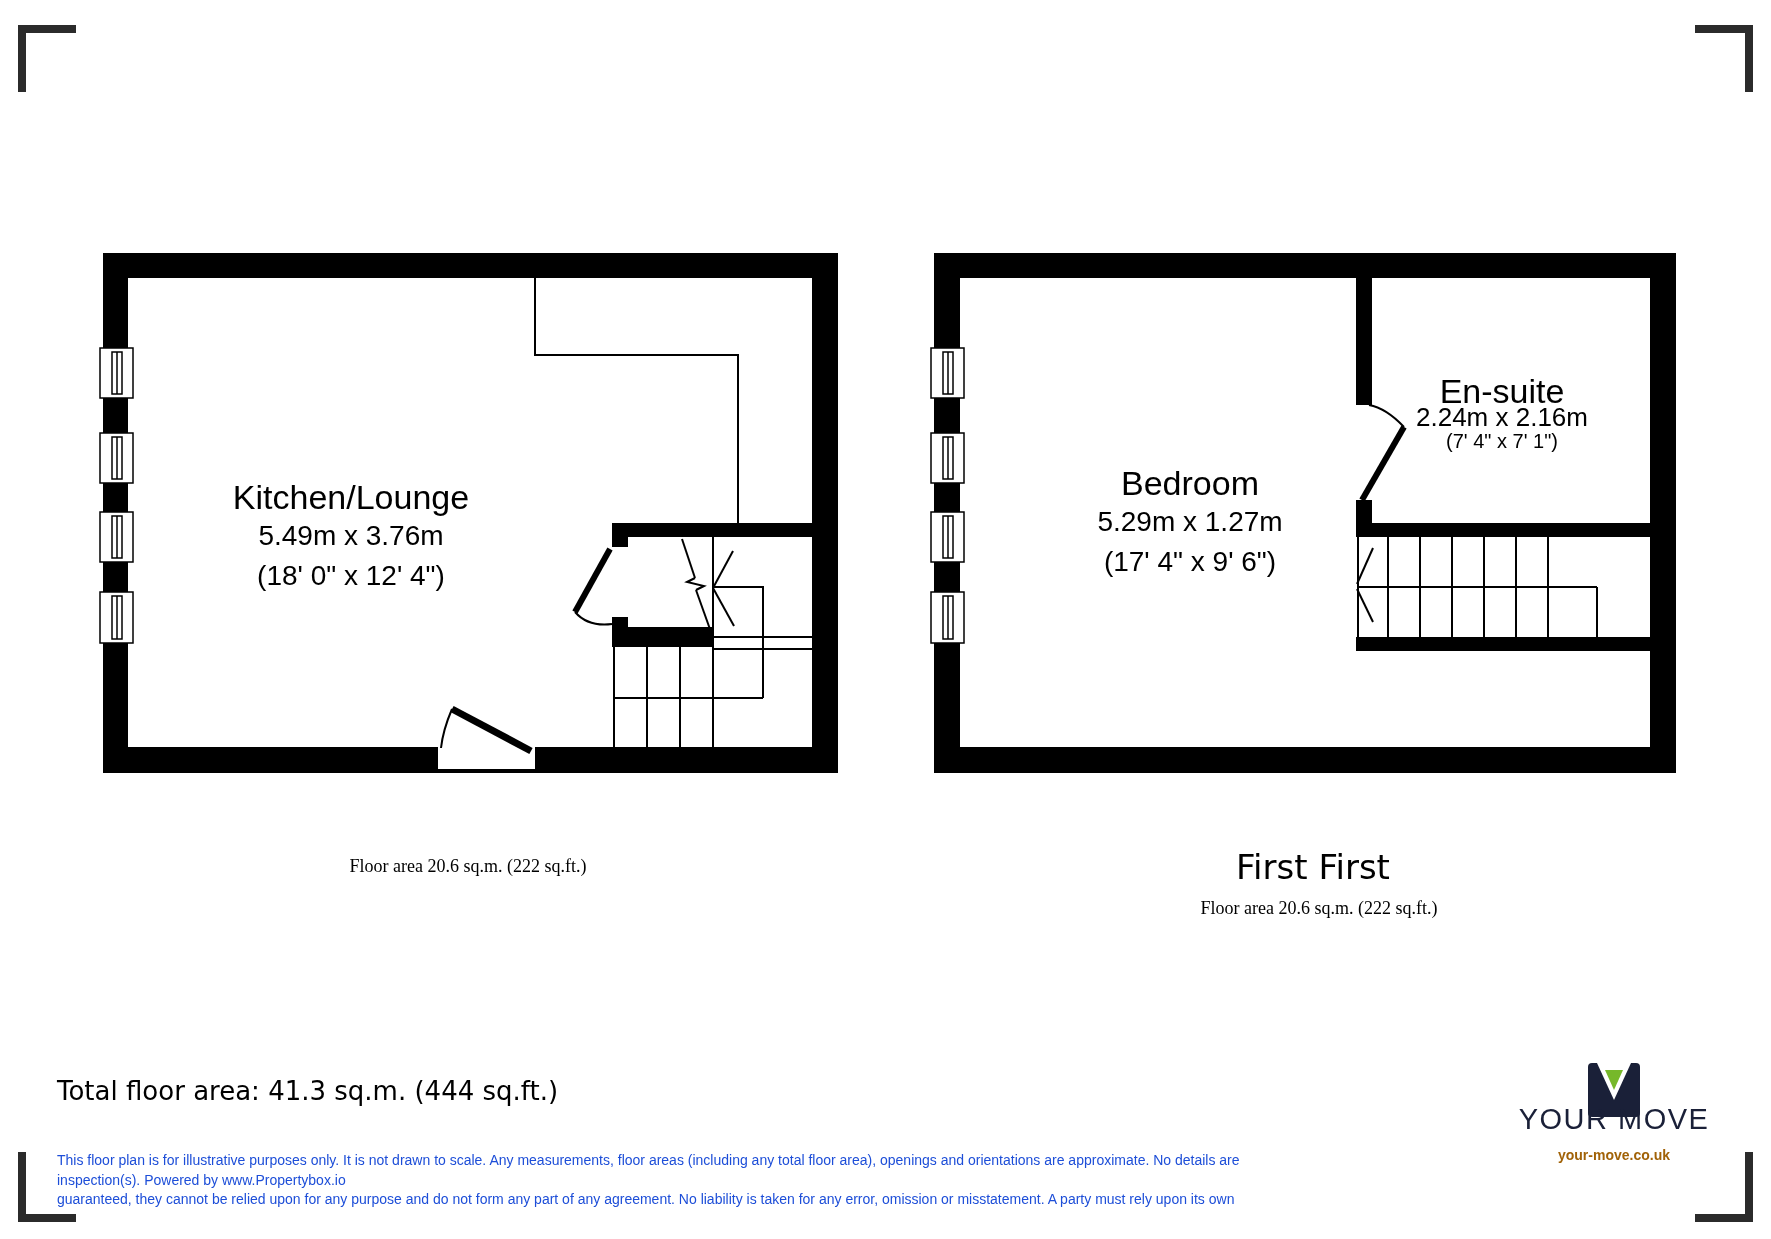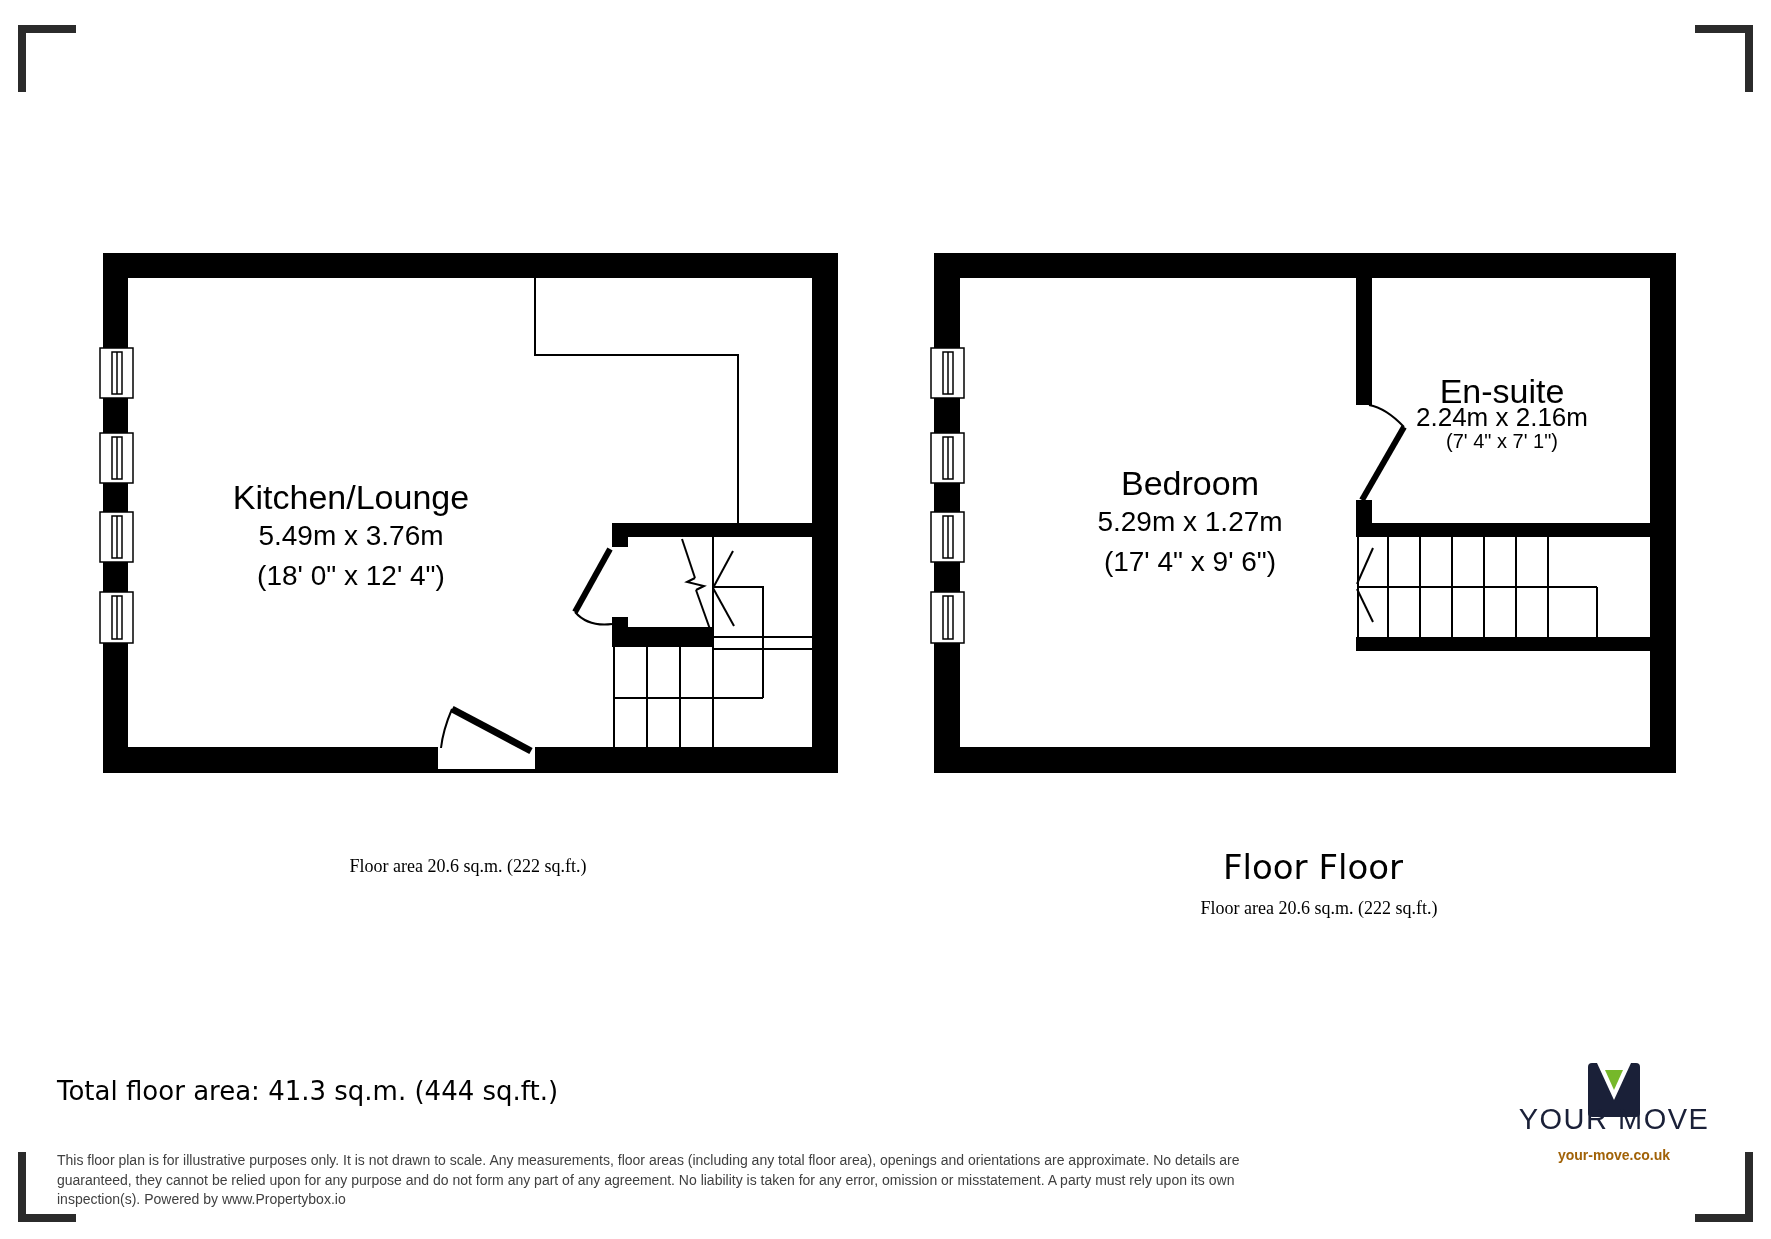--- a/index.html
+++ b/index.html
@@ -14,21 +14,21 @@
   .txt{position:absolute;color:#000;}
   .center-block{transform:translateX(-50%);text-align:center;white-space:nowrap;}
   .room-name{font-size:34px;line-height:38px;font-family:"Liberation Sans",sans-serif;}
   .room-dims{font-size:28px;line-height:40px;font-family:"Liberation Sans",sans-serif;}
   .ensuite-name{font-size:34px;line-height:27px;font-family:"Liberation Sans",sans-serif;}
   .ensuite-dims{font-size:26px;line-height:25px;font-family:"Liberation Sans",sans-serif;}
   .ensuite-dims2{font-size:20px;line-height:23px;font-family:"Liberation Sans",sans-serif;}
   .caption-title{font-size:34px;line-height:42px;font-family:"DejaVu Sans","Liberation Sans",sans-serif;}
   .caption-area{font-size:18px;line-height:40px;font-family:Liberation Serif, serif;margin-left:12px;}
   .total-area{font-size:26px;font-family:"DejaVu Sans","Liberation Sans",sans-serif;color:#000;}
-  .disclaimer{font-size:14px;line-height:19.6px;font-family:"Liberation Sans",sans-serif;color:#404040;white-space:nowrap;}
+  .disclaimer{font-size:14px;line-height:19.6px;font-family:"Liberation Sans",sans-serif;color:#1d4ed8;white-space:nowrap;}
   .brand-text{font-size:29px;letter-spacing:1.5px;font-family:"Liberation Sans",sans-serif;color:#1a2038;transform:translateX(-50%);white-space:nowrap;text-align:center;}
   .brand-url{font-size:14px;font-weight:bold;font-family:"Liberation Sans",sans-serif;color:#a16207;transform:translateX(-50%);white-space:nowrap;}
 </style>
 </head>
 <body>
 
 <div class="page">
 
   <svg class="plan-svg" width="1771" height="1239" viewBox="0 0 1771 1239">
 
@@ -196,28 +196,28 @@
     <div class="ensuite-name">En-suite</div>
     <div class="ensuite-dims">2.24m x 2.16m</div>
     <div class="ensuite-dims2">(7' 4" x 7' 1")</div>
   </div>
 
   <div class="txt center-block" style="left:462px;top:846px;">
     <div class="caption-area">Floor area 20.6 sq.m. (222 sq.ft.)</div>
   </div>
 
   <div class="txt center-block" style="left:1313px;top:846px;">
-    <div class="caption-title">Floor Floor</div>
+    <div class="caption-title">First First</div>
     <div class="caption-area">Floor area 20.6 sq.m. (222 sq.ft.)</div>
   </div>
 
   <div class="txt total-area" style="left:57px;top:1076px;">Total floor area: 41.3 sq.m. (444 sq.ft.)</div>
 
   <div class="txt" style="left:57px;top:1151px;">
     <div class="disclaimer">This floor plan is for illustrative purposes only. It is not drawn to scale. Any measurements, floor areas (including any total floor area), openings and orientations are approximate. No details are</div>
+    <div class="disclaimer">inspection(s). Powered by www.Propertybox.io</div>
     <div class="disclaimer">guaranteed, they cannot be relied upon for any purpose and do not form any part of any agreement. No liability is taken for any error, omission or misstatement. A party must rely upon its own</div>
-    <div class="disclaimer">inspection(s). Powered by www.Propertybox.io</div>
   </div>
 
   <div class="txt brand-text" style="left:1614px;top:1103px;">YOUR MOVE</div>
   <div class="txt brand-url" style="left:1614px;top:1147px;">your-move.co.uk</div>
 
 </div>
 
 </body></html>

